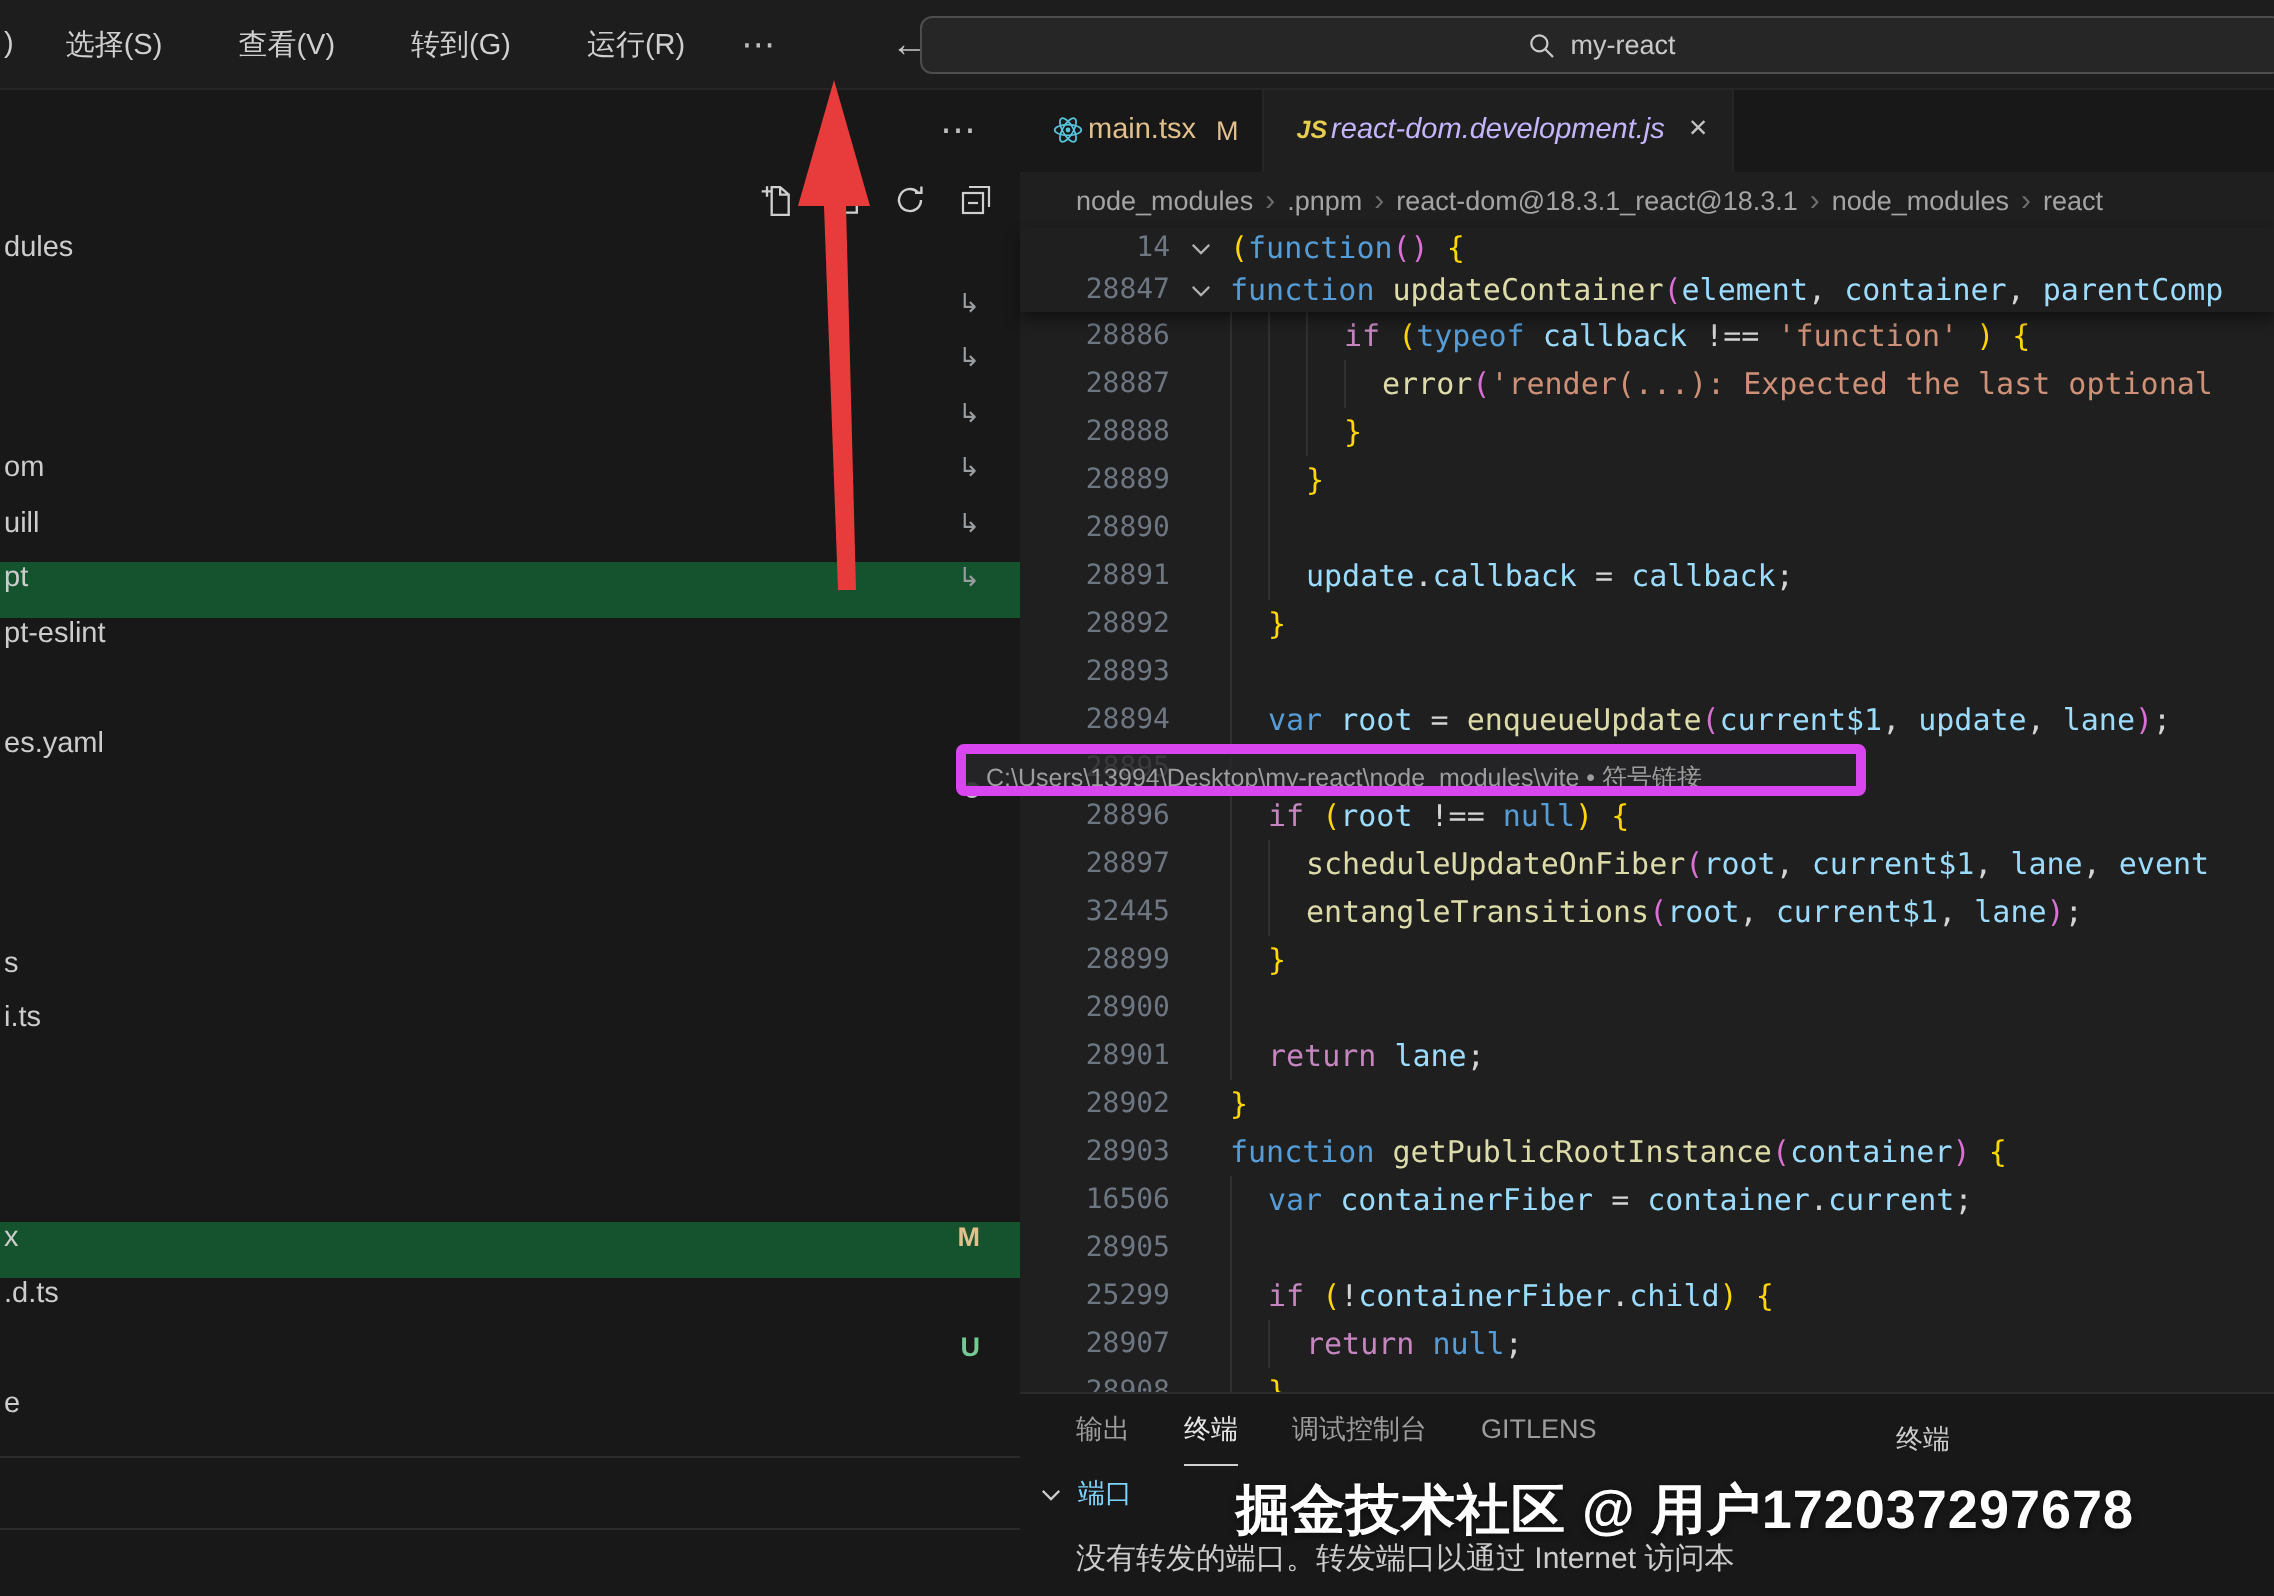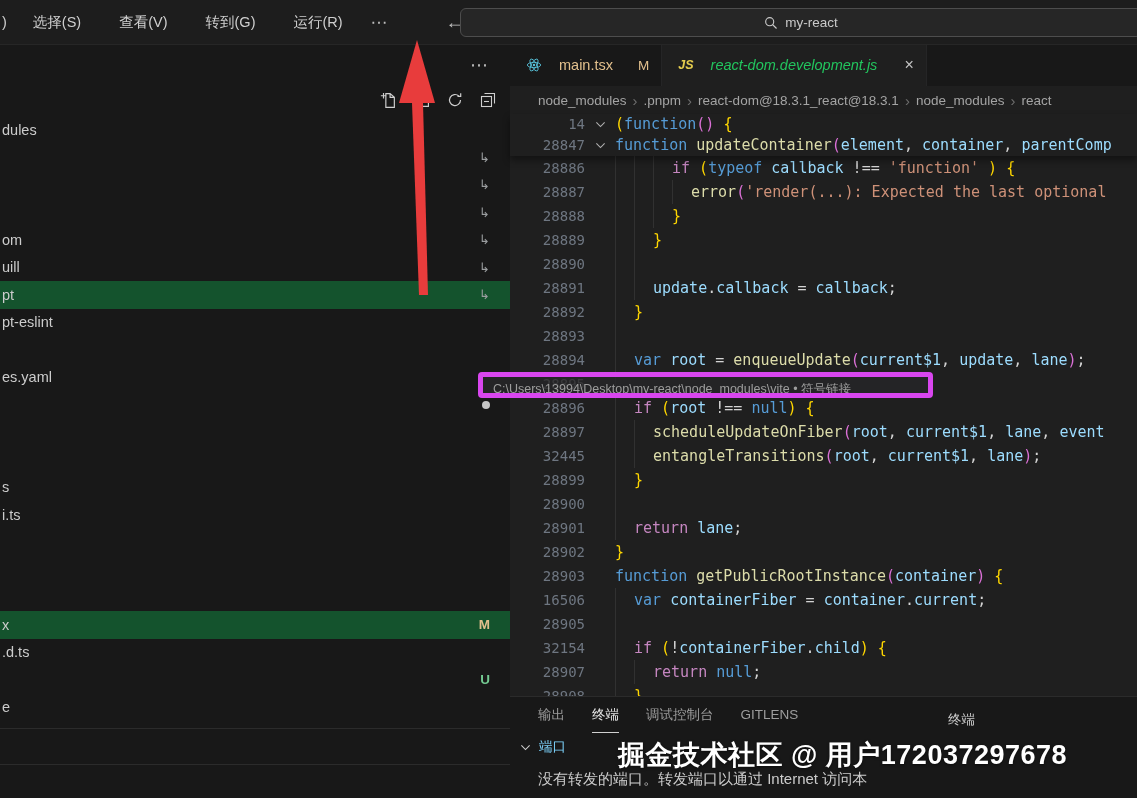--- a/index.html
+++ b/index.html
@@ -18,34 +18,34 @@
   .nav-arrows{display:flex;gap:18px;margin-left:56px;font-size:18px;color:#c5c5c5}
   .cmd-center{position:absolute;left:460px;top:8px;width:680px;height:27px;
     background:#262626;border:1px solid #4d4d4d;border-radius:6px;
     display:flex;align-items:center;justify-content:center;gap:7px;color:#c9c9c9;font-size:13.5px}
   
   .sidebar{position:absolute;left:0;top:44px;width:510px;height:754px;background:#181818;border-right:1px solid #2b2b2b}
   .sb-more{position:absolute;left:470px;top:10px;font-size:18px;color:#bdbdbd;letter-spacing:1px}
   .sb-tools{position:absolute;left:378px;top:46px;width:120px;display:flex;justify-content:space-between}
   .sb-tools .tool{width:20px;height:20px;display:flex;align-items:center;justify-content:center}
   .xtree{position:absolute;left:0;top:72px;width:510px}
-  .xrow{height:27.5px;display:flex;align-items:center;padding:0 20px 0 2px;font-size:14.5px;color:#cccccc}
+  .xrow{height:27.5px;display:flex;padding:0 20px 0 2px;font-size:14.5px;color:#cccccc}
   .row-hl{background:#14532d}
   .xlabel{white-space:nowrap}
   .xarrow{margin-left:auto;color:#9a9d9f;font-size:13px}
   .xdot{margin-left:auto;width:8px;height:8px;border-radius:50%;background:#c5c5c5}
   .xbadge{margin-left:auto;font-size:13.5px;font-weight:bold}
   .sb-sep{position:absolute;left:0;width:510px;border-top:1px solid #2b2b2b}
   
   .tabbar{position:absolute;left:510px;top:44px;width:627px;height:42px;background:#181818;
     display:flex;border-bottom:1px solid #252525}
-  .tab{display:flex;align-items:center;gap:17px;padding:0 12px 0 16px;border-right:1px solid #252526;font-size:14.5px}
+  .tab{display:flex;align-items:center;gap:2px;padding:0 12px 0 16px;border-right:1px solid #252526;font-size:14.5px}
   .tab-inactive{background:#181818;color:#e2c08d}
   .tab-active{background:#1f1f1f;color:#d5d5d5}
-  .tab-active .tab-label{font-style:italic;color:#22c55e}
+  .tab-active .tab-label{font-style:italic;color:#c4b5fd}
   .tab .close{margin-left:10px;color:#c3c3c3;font-size:16px}
   .tab .gitm{font-size:13.5px;color:#e2c08d;margin-left:8px}
   .jsicon{color:#e6cd4e;font-weight:bold;font-size:12.5px;font-style:italic;letter-spacing:0}
   .breadcrumb{position:absolute;left:510px;top:86px;width:627px;height:28px;background:#1f1f1f;
     display:flex;align-items:center;padding-left:28px;font-size:13.5px;color:#a4a4a4;gap:6px;white-space:nowrap;overflow:hidden}
   .crumb-sep{color:#6e6e6e;font-size:15px}
   .editor-bg{position:absolute;left:510px;top:114px;width:627px;height:582px;background:#1f1f1f}
   
   .sticky{position:absolute;left:510px;top:114px;width:627px;background:#1f1f1f;box-shadow:0 4px 7px rgba(0,0,0,.42);z-index:5}
   .codelines{position:absolute;left:510px;top:156px;width:627px;height:540px;overflow:hidden;background:#1f1f1f}
@@ -516,21 +516,21 @@
       </span>
     </div>
     <div class="cline">
       <span class="lnum">28905</span>
       <span class="lgut"></span>
       <span class="lcode">
         <span class="ig"></span>
       </span>
     </div>
     <div class="cline">
-      <span class="lnum">32154</span>
+      <span class="lnum">25299</span>
       <span class="lgut"></span>
       <span class="lcode">
         <span class="ig"></span>
         <span class="tk-ctrl">if</span>
         <span class="tk-pl"> </span>
         <span class="tk-b1">(</span>
         <span class="tk-pl">!</span>
         <span class="tk-vr">containerFiber</span>
         <span class="tk-pl">.</span>
         <span class="tk-vr">child</span>

